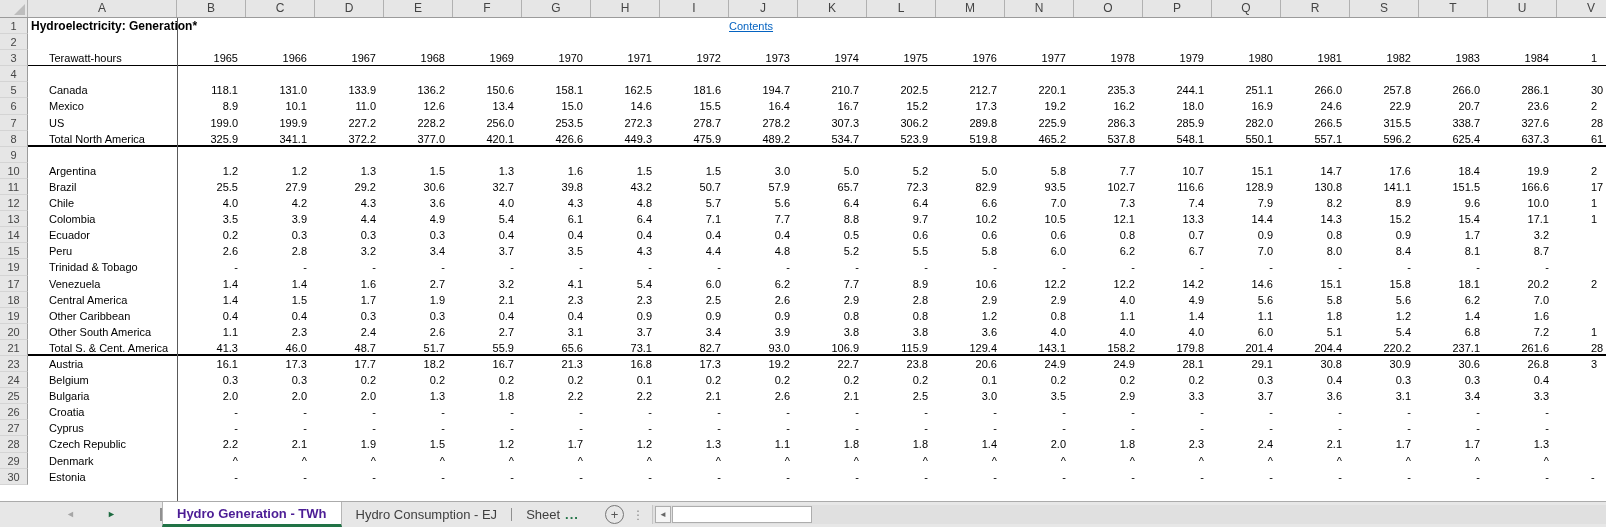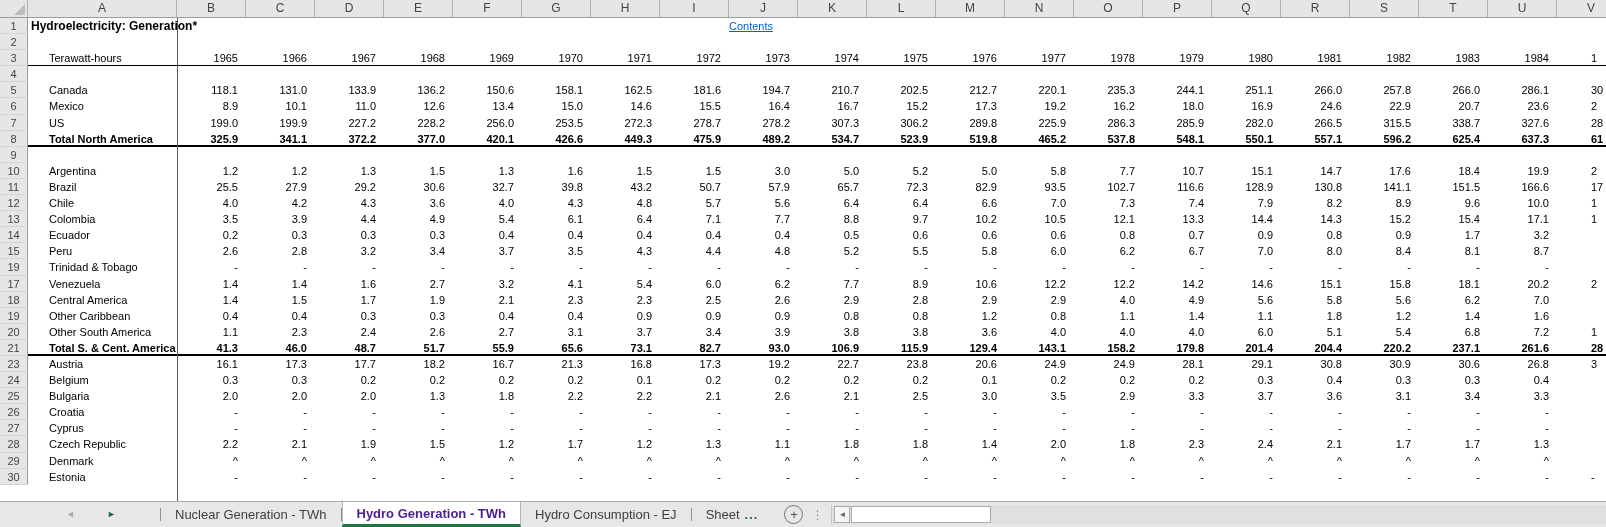--- a/index.html
+++ b/index.html
@@ -16,21 +16,21 @@
   .colhead.yr{width:69px;flex:0 0 69px}
   #rows{position:relative}
   .row{display:flex;height:16.1px}
   .rownum{width:28px;flex:0 0 28px;box-sizing:border-box;background:#e6e6e6;
        border-right:1px solid #9b9b9b;border-bottom:1px solid #d4d4d4;
        font-size:11px;color:#454545;text-align:center;line-height:16px;cursor:default}
   .rowbody{display:flex;width:1598px;flex:0 0 1598px;box-sizing:border-box}
   .b-thin{border-bottom:1px solid #000}
   .b-thick{border-bottom:2px solid #000}
   .cell{box-sizing:border-box;font-size:11px;line-height:16px;color:#000;overflow:hidden;white-space:nowrap;cursor:default}
-  .bold .cell{font-weight:bold}
+  .bold .cell{font-weight:normal}
   .labelcell{width:149px;flex:0 0 149px;padding-left:21px}
   .valcell{width:69px;flex:0 0 69px;text-align:right;padding-right:8px}
   .ovcell{width:69px;flex:0 0 69px;padding-left:34px}
   .titlecell{width:701px;flex:0 0 701px;padding-left:3px;font-weight:bold;font-size:12px}
   .linkcell{width:69px;flex:0 0 69px;text-align:left}
   .linkcell span{color:#0563c1;text-decoration:underline;cursor:pointer}
   #pane-line{position:absolute;left:177px;top:18px;width:1px;height:483px;background:#595959}
 
   
   #tabbar{position:absolute;left:0;top:501px;width:1606px;height:26px;background:#e7e7e7;
@@ -785,23 +785,20 @@
   <div id="pane-line"></div>
 </div>
 
 <div id="tabbar">
   <div id="tabnavs">
     <span id="nav-left" class="navarrow">◄</span>
     <span id="nav-right" class="navarrow">►</span>
   </div>
   <div id="tabs" style="display:flex;align-items:stretch">
       <div class="tabsep"></div>
-      <div class="tab">
-        <span>Nuclear Generation - TWh</span>
-      </div>
       <div class="tabsep"></div>
       <div class="tab active">
         <span>Hydro Generation - TWh</span>
       </div>
       <div class="tab">
         <span>Hydro Consumption - EJ</span>
       </div>
       <div class="tabsep"></div>
       <div class="tab">
         <span>Sheet</span>

